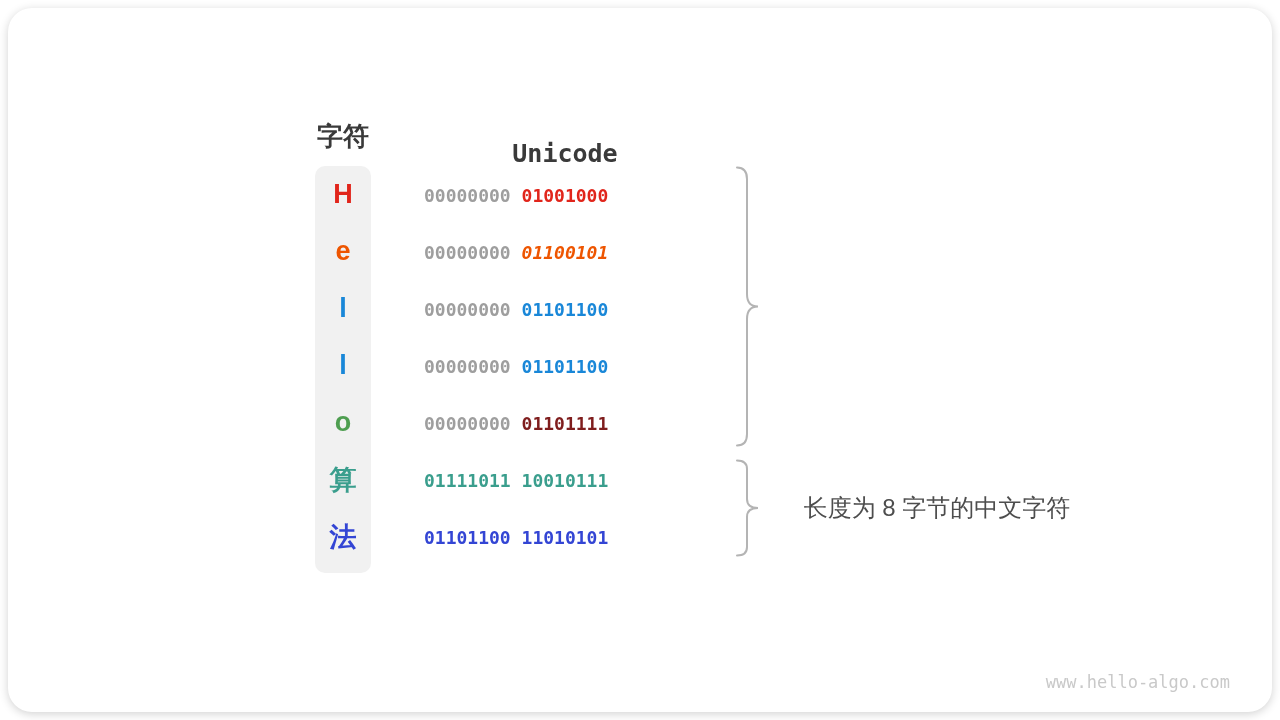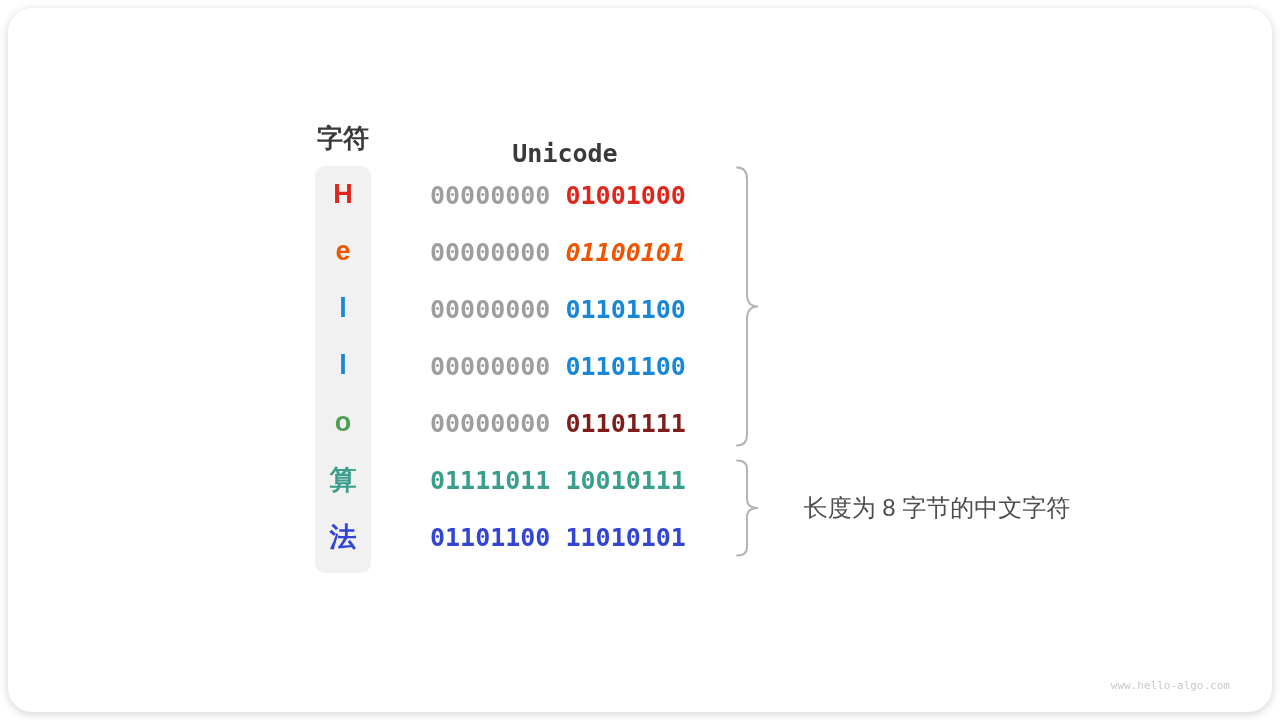--- a/index.html
+++ b/index.html
@@ -23,20 +23,21 @@
     box-shadow: 0 2px 10px rgba(0,0,0,0.18);
   }
   .hdr-char {
     position: absolute;
     left: 307px; top: 114px; width: 56px;
     text-align: center;
     font-weight: bold;
     font-size: 26px;
     line-height: 32px;
     color: #3a3a3a;
+    font-family: Liberation Mono, monospace;
   }
   .hdr-unicode {
     position: absolute;
     left: 430px; top: 130px; width: 254px;
     text-align: center;
     font-family: "DejaVu Sans Mono", monospace;
     font-weight: bold;
     font-size: 25px;
     line-height: 32px;
     color: #3a3a3a;
@@ -63,25 +64,25 @@
     left: 0; top: 0;
     width: 56px; height: 57px;
     display: flex;
     align-items: center;
     justify-content: center;
     font-weight: bold;
     font-size: 27px;
   }
   .binary {
     position: absolute;
-    left: 115px; top: 50%;
+    left: 109px; top: 50%;
     transform: translateY(-50%);
     font-family: "DejaVu Sans Mono", monospace;
     font-weight: bold;
-    font-size: 25px;
+    font-size: 18px;
     white-space: pre;
   }
   .brace {
     position: absolute;
   }
   .annotation {
     position: absolute;
     width: 292px;
     text-align: center;
   }
@@ -97,21 +98,21 @@
     font-weight: bold;
     color: #9a9a9a;
     white-space: nowrap;
   }
   .annotation-1 { left: 783px; top: 264px; }
   .annotation-2 { left: 783px; top: 481px; }
   .watermark {
     position: absolute;
     right: 42px; bottom: 20px;
     font-family: "DejaVu Sans Mono", monospace;
-    font-size: 11px;
+    font-size: 17px;
     color: #c9c9c9;
   }
 </style>
 </head>
 <body>
 
 <div class="canvas">
   <div class="card">
 
     <div class="hdr-char">字符</div>

